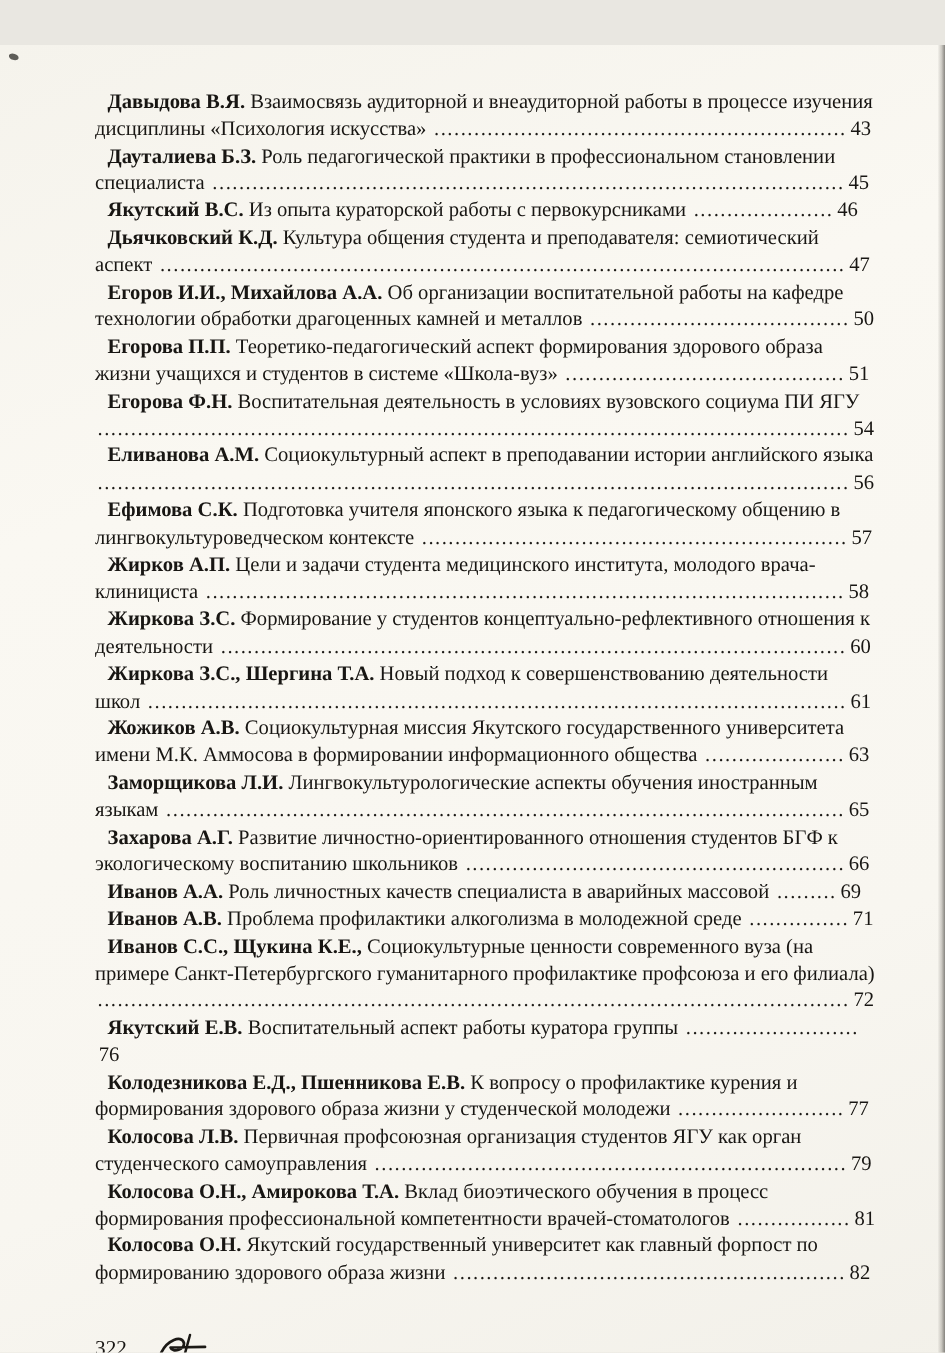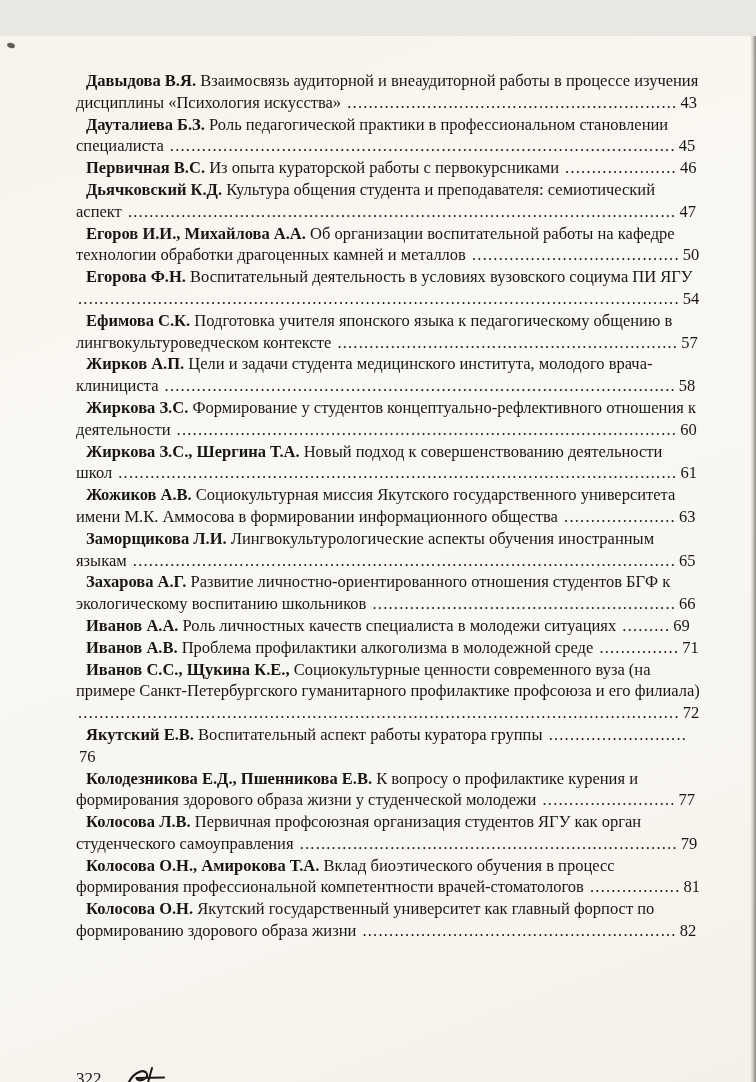--- a/index.html
+++ b/index.html
@@ -70,36 +70,42 @@
   <main class="toc" id="toc">
   <p class="entry">
     <span class="authors">Давыдова В.Я.</span><span class="title"> Взаимосвязь аудиторной и внеаудиторной работы в процессе изучения дисциплины «Психология искусства» </span><span class="dots">..............................................................</span><span class="pagenum">43</span>
   </p>
 
   <p class="entry">
     <span class="authors">Дауталиева Б.З.</span><span class="title"> Роль педагогической практики в профессиональном становлении специалиста </span><span class="dots">...............................................................................................</span><span class="pagenum">45</span>
   </p>
 
   <p class="entry">
-    <span class="authors">Первичная В.С.</span><span class="title"> Из опыта кураторской работы с первокурсниками </span><span class="dots">.....................</span><span class="pagenum">46</span>
+    <span class="authors">Якутский В.С.</span><span class="title"> Из опыта кураторской работы с первокурсниками </span><span class="dots">.....................</span><span class="pagenum">46</span>
   </p>
 
   <p class="entry">
     <span class="authors">Дьячковский К.Д.</span><span class="title"> Культура общения студента и преподавателя: семиотический аспект </span><span class="dots">.......................................................................................................</span><span class="pagenum">47</span>
   </p>
 
   <p class="entry">
     <span class="authors">Егоров И.И., Михайлова А.А.</span><span class="title"> Об организации воспитательной работы на кафедре технологии обработки драгоценных камней и металлов </span><span class="dots">.......................................</span><span class="pagenum">50</span>
   </p>
 
+  <p class="entry">
+    <span class="authors">Егорова П.П.</span><span class="title"> Теоретико-педагогический аспект формирования здорового образа жизни учащихся и студентов в системе «Школа-вуз» </span><span class="dots">..........................................</span><span class="pagenum">51</span>
+  </p>
 
   <p class="entry">
-    <span class="authors">Егорова Ф.Н.</span><span class="title"> Воспитательный деятельность в условиях вузовского социума ПИ ЯГУ </span><span class="dots">.................................................................................................................</span><span class="pagenum">54</span>
+    <span class="authors">Егорова Ф.Н.</span><span class="title"> Воспитательная деятельность в условиях вузовского социума ПИ ЯГУ </span><span class="dots">.................................................................................................................</span><span class="pagenum">54</span>
   </p>
 
+  <p class="entry">
+    <span class="authors">Еливанова А.М.</span><span class="title"> Социокультурный аспект в преподавании истории английского языка </span><span class="dots">.................................................................................................................</span><span class="pagenum">56</span>
+  </p>
 
   <p class="entry">
     <span class="authors">Ефимова С.К.</span><span class="title"> Подготовка учителя японского языка к педагогическому общению в лингвокультуроведческом контексте </span><span class="dots">................................................................</span><span class="pagenum">57</span>
   </p>
 
   <p class="entry">
     <span class="authors">Жирков А.П.</span><span class="title"> Цели и задачи студента медицинского института, молодого врача-клинициста </span><span class="dots">................................................................................................</span><span class="pagenum">58</span>
   </p>
 
   <p class="entry">
@@ -116,21 +122,21 @@
 
   <p class="entry">
     <span class="authors">Заморщикова Л.И.</span><span class="title"> Лингвокультурологические аспекты обучения иностранным языкам </span><span class="dots">......................................................................................................</span><span class="pagenum">65</span>
   </p>
 
   <p class="entry">
     <span class="authors">Захарова А.Г.</span><span class="title"> Развитие личностно-ориентированного отношения студентов БГФ к экологическому воспитанию школьников </span><span class="dots">.........................................................</span><span class="pagenum">66</span>
   </p>
 
   <p class="entry">
-    <span class="authors">Иванов А.А.</span><span class="title"> Роль личностных качеств специалиста в молодежи ситуациях </span><span class="dots">.........</span><span class="pagenum">69</span>
+    <span class="authors">Иванов А.А.</span><span class="title"> Роль личностных качеств специалиста в аварийных массовой </span><span class="dots">.........</span><span class="pagenum">69</span>
   </p>
 
   <p class="entry">
     <span class="authors">Иванов А.В.</span><span class="title"> Проблема профилактики алкоголизма в молодежной среде </span><span class="dots">...............</span><span class="pagenum">71</span>
   </p>
 
   <p class="entry">
     <span class="authors">Иванов С.С., Щукина К.Е.,</span><span class="title"> Социокультурные ценности современного вуза (на примере Санкт-Петербургского гуманитарного профилактике профсоюза и его филиала) </span><span class="dots">.................................................................................................................</span><span class="pagenum">72</span>
   </p>
 

